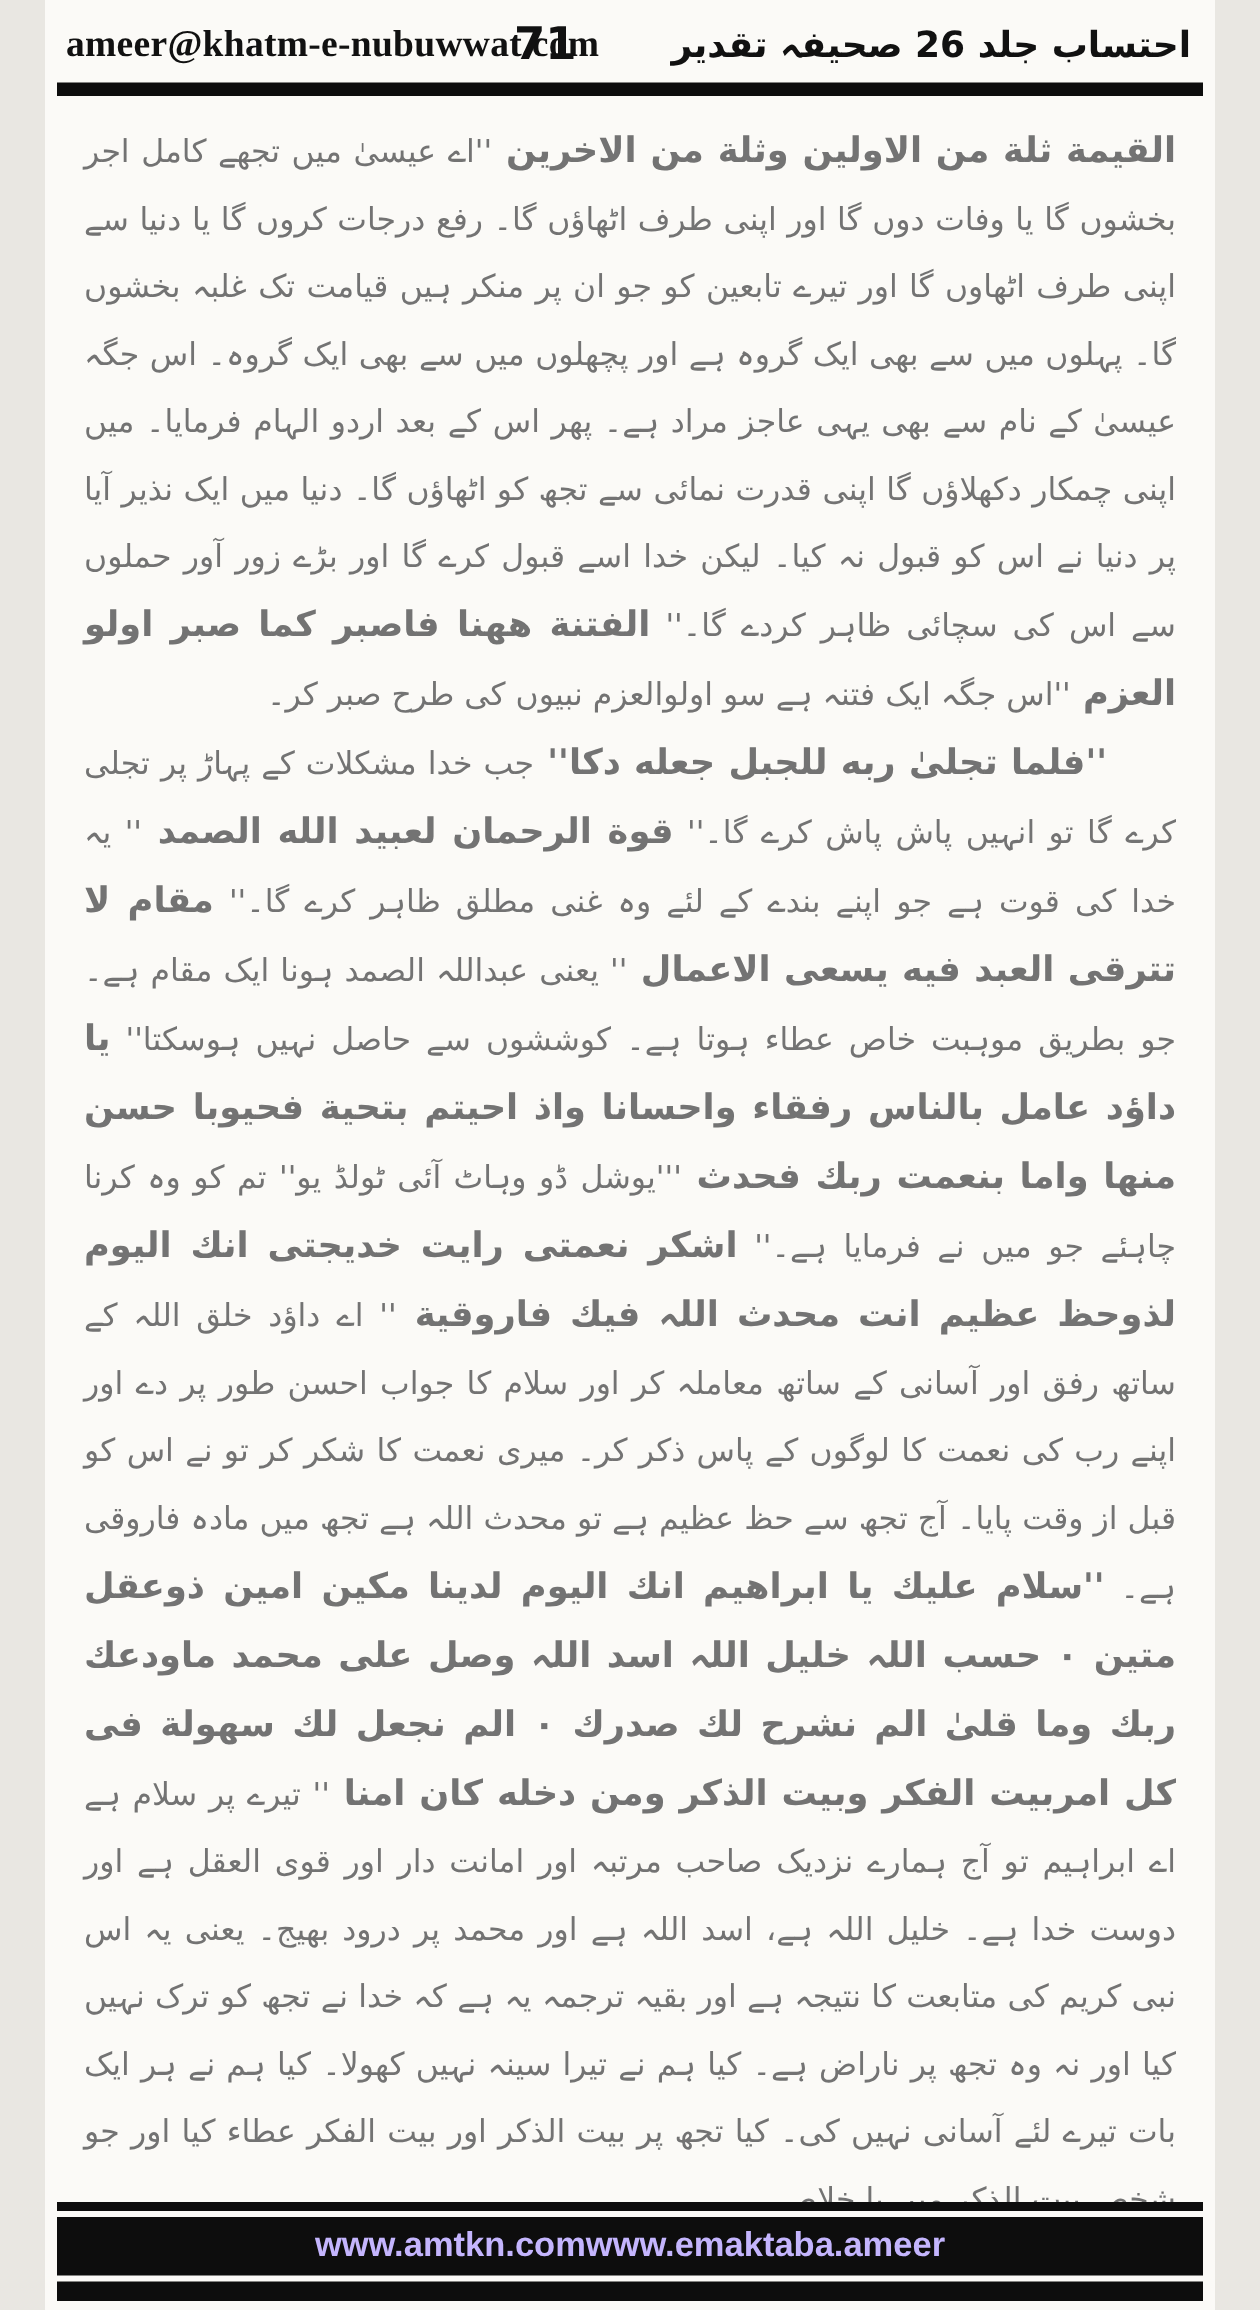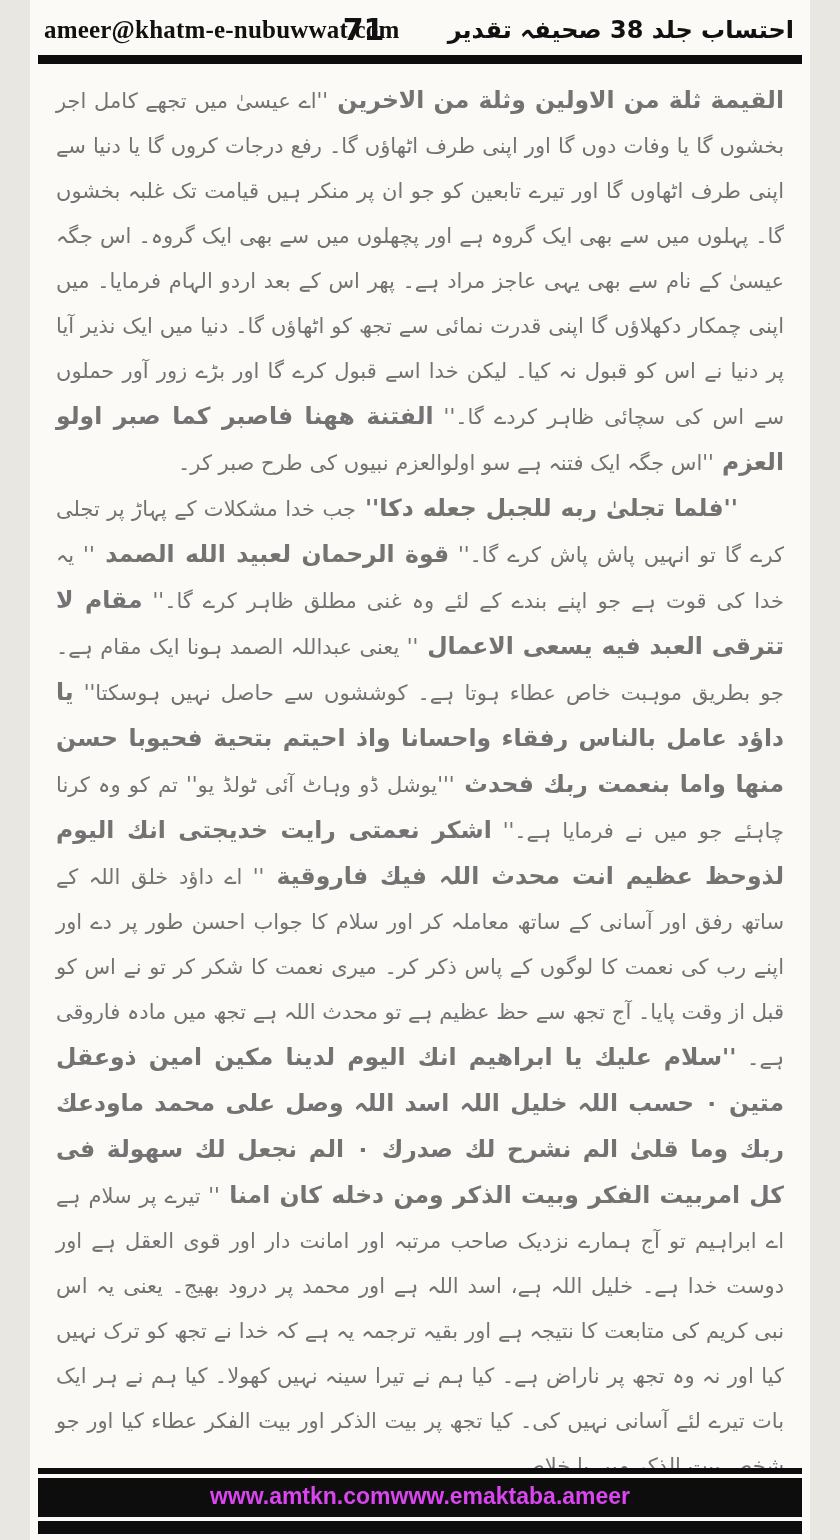--- a/index.html
+++ b/index.html
@@ -78,21 +78,21 @@
   
   .footer { margin-top: auto; }
   .f-thin {
     height: 6px;
     background: #0d0d0d;
     margin: 0 8px 4px 8px;
   }
   .f-strip {
     direction: ltr;
     background: #0d0d0d;
-    color: #d946ef;
+    color: #c4b5fd;
     display: flex;
     justify-content: center;
     align-items: center;
     margin: 0 8px;
     padding: 5px 0 7px 0;
     font-family: "Liberation Sans", sans-serif;
     font-weight: bold;
     font-size: 23px;
   }
   .f-bar {
@@ -102,21 +102,21 @@
   }
 </style>
 </head>
 <body>
 
 <div class="page">
 
   <header class="header">
     <div class="email">ameer@khatm-e-nubuwwat.com</div>
     <div class="pagenum">71</div>
-    <div class="title">احتساب جلد 38 صحیفہ تقدیر</div>
+    <div class="title">احتساب جلد 26 صحیفہ تقدیر</div>
   </header>
 
   <div class="head-rule"></div>
 
   <main class="body" id="body-text">
       <p class="para"><span class="seg-ar">القيمة ثلة من الاولين وثلة من الاخرين </span><span class="seg-ur">''اے عیسیٰ میں تجھے کامل اجر بخشوں گا یا وفات دوں گا اور اپنی طرف اٹھاؤں گا۔ رفع درجات کروں گا یا دنیا سے اپنی طرف اٹھاوں گا اور تیرے تابعین کو جو ان پر منکر ہیں قیامت تک غلبہ بخشوں گا۔ پہلوں میں سے بھی ایک گروہ ہے اور پچھلوں میں سے بھی ایک گروہ۔ اس جگہ عیسیٰ کے نام سے بھی یہی عاجز مراد ہے۔ پھر اس کے بعد اردو الہام فرمایا۔ میں اپنی چمکار دکھلاؤں گا اپنی قدرت نمائی سے تجھ کو اٹھاؤں گا۔ دنیا میں ایک نذیر آیا پر دنیا نے اس کو قبول نہ کیا۔ لیکن خدا اسے قبول کرے گا اور بڑے زور آور حملوں سے اس کی سچائی ظاہر کردے گا۔'' </span><span class="seg-ar">الفتنة ههنا فاصبر كما صبر اولو العزم </span><span class="seg-ur">''اس جگہ ایک فتنہ ہے سو اولوالعزم نبیوں کی طرح صبر کر۔ </span></p>
       <p class="para"><span class="seg-ar">''فلما تجلىٰ ربه للجبل جعله دكا'' </span><span class="seg-ur">جب خدا مشکلات کے پہاڑ پر تجلی کرے گا تو انہیں پاش پاش کرے گا۔'' </span><span class="seg-ar">قوة الرحمان لعبيد الله الصمد </span><span class="seg-ur">'' یہ خدا کی قوت ہے جو اپنے بندے کے لئے وہ غنی مطلق ظاہر کرے گا۔'' </span><span class="seg-ar">مقام لا تترقى العبد فيه يسعى الاعمال </span><span class="seg-ur">'' یعنی عبداللہ الصمد ہونا ایک مقام ہے۔ جو بطریق موہبت خاص عطاء ہوتا ہے۔ کوششوں سے حاصل نہیں ہوسکتا'' </span><span class="seg-ar">يا داؤد عامل بالناس رفقاء واحسانا واذ احيتم بتحية فحيوبا حسن منها واما بنعمت ربك فحدث </span><span class="seg-ur">'''یوشل ڈو وہاٹ آئی ٹولڈ یو'' تم کو وہ کرنا چاہئے جو میں نے فرمایا ہے۔'' </span><span class="seg-ar">اشكر نعمتی رایت خدیجتی انك اليوم لذوحظ عظيم انت محدث اللہ فيك فاروقية </span><span class="seg-ur">'' اے داؤد خلق اللہ کے ساتھ رفق اور آسانی کے ساتھ معاملہ کر اور سلام کا جواب احسن طور پر دے اور اپنے رب کی نعمت کا لوگوں کے پاس ذکر کر۔ میری نعمت کا شکر کر تو نے اس کو قبل از وقت پایا۔ آج تجھ سے حظ عظیم ہے تو محدث اللہ ہے تجھ میں مادہ فاروقی ہے۔ </span><span class="seg-ar">''سلام عليك يا ابراهيم انك اليوم لدينا مكين امين ذوعقل متين ۰ حسب اللہ خلیل اللہ اسد اللہ وصل علی محمد ماودعك ربك وما قلىٰ الم نشرح لك صدرك ۰ الم نجعل لك سهولة فی كل امربيت الفكر وبيت الذكر ومن دخله كان امنا </span><span class="seg-ur">'' تیرے پر سلام ہے اے ابراہیم تو آج ہمارے نزدیک صاحب مرتبہ اور امانت دار اور قوی العقل ہے اور دوست خدا ہے۔ خلیل اللہ ہے، اسد اللہ ہے اور محمد پر درود بھیج۔ یعنی یہ اس نبی کریم کی متابعت کا نتیجہ ہے اور بقیہ ترجمہ یہ ہے کہ خدا نے تجھ کو ترک نہیں کیا اور نہ وہ تجھ پر ناراض ہے۔ کیا ہم نے تیرا سینہ نہیں کھولا۔ کیا ہم نے ہر ایک بات تیرے لئے آسانی نہیں کی۔ کیا تجھ پر بیت الذکر اور بیت الفکر عطاء کیا اور جو شخص بیت الذکر میں با خلاص </span></p>
     </main>
 
   <footer class="footer">

